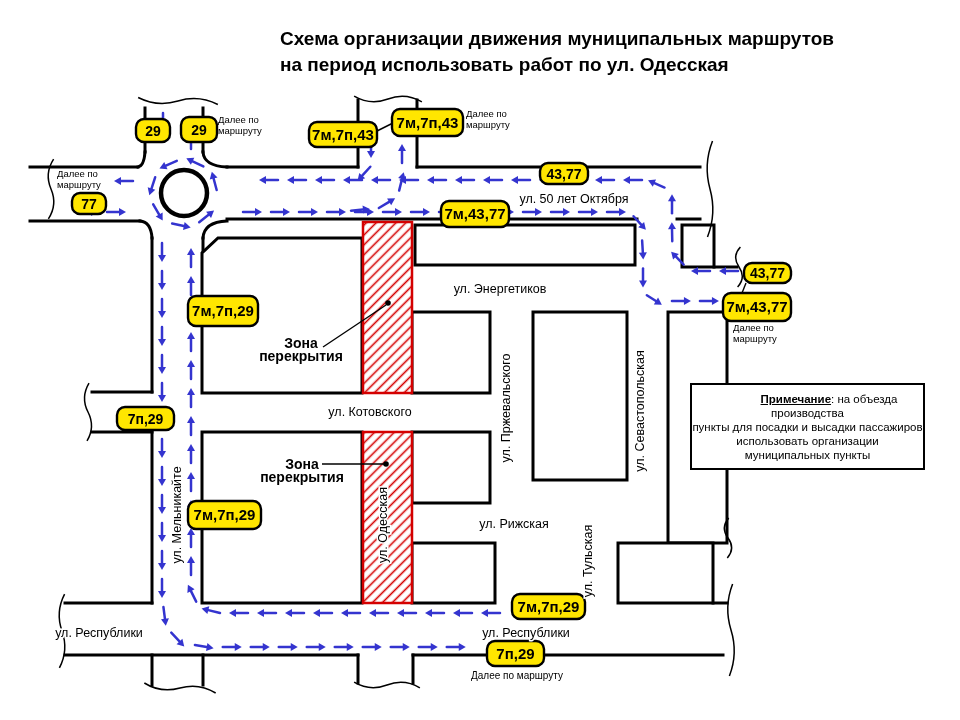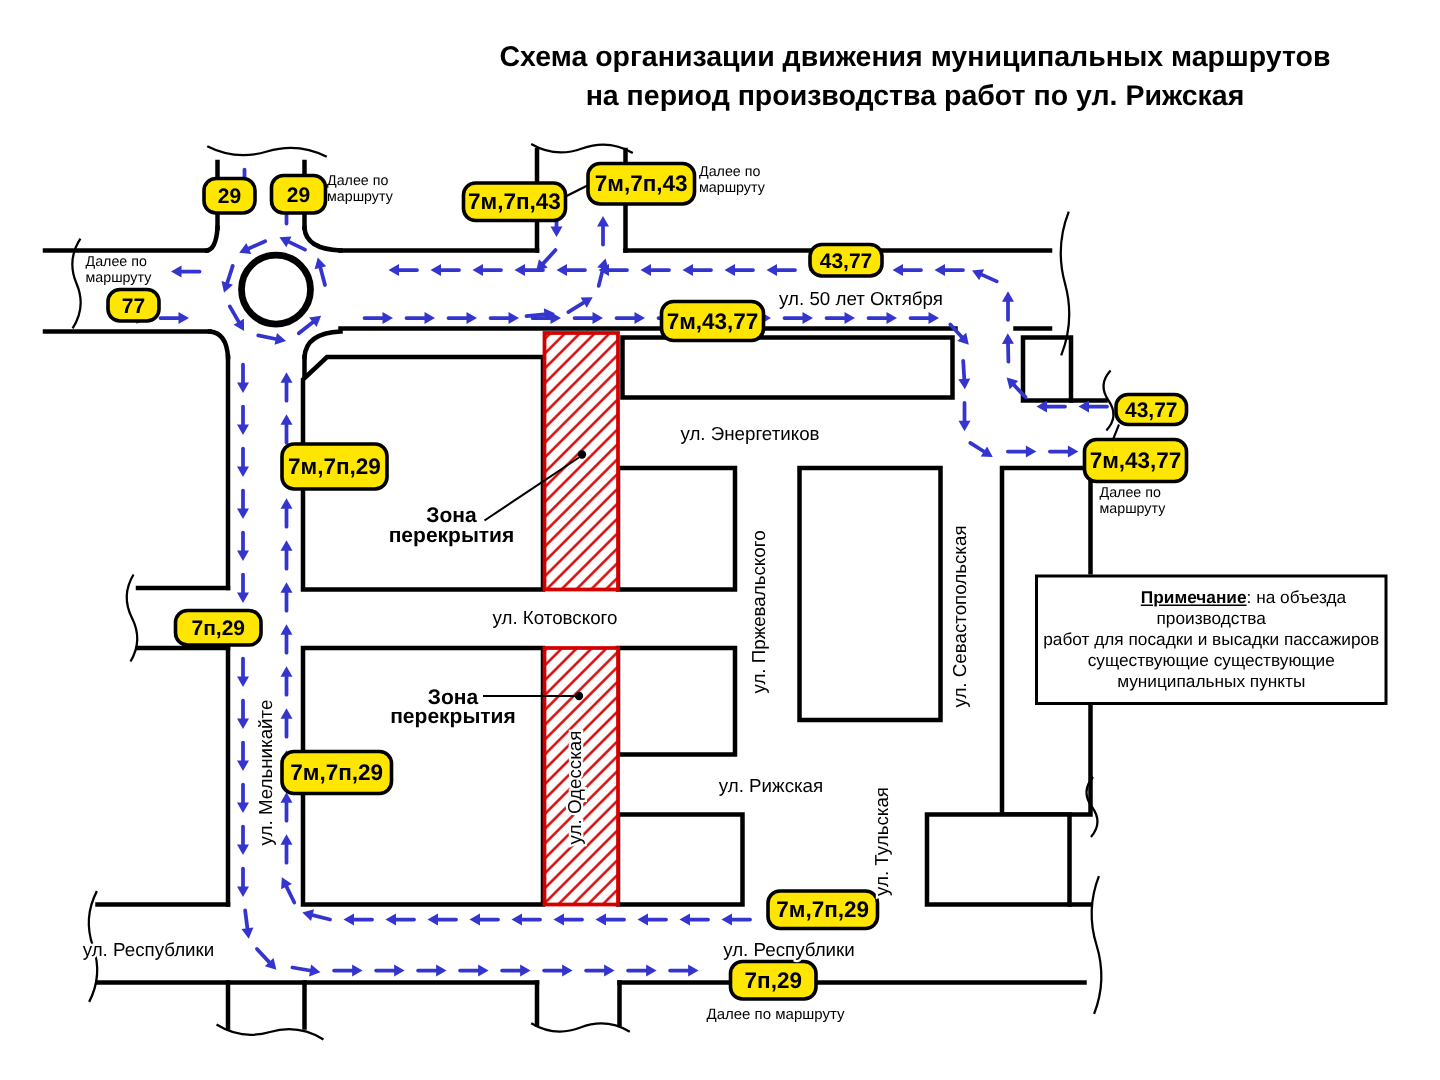--- a/index.html
+++ b/index.html
@@ -1,19 +1,19 @@
 <!DOCTYPE html>
 <html><head>
 <meta charset="utf-8">
 <style>
   html,body{margin:0;padding:0;background:#fff;}
   #stage{position:relative;width:960px;height:720px;background:#fff;overflow:hidden;
          font-family:"Liberation Sans",sans-serif;}
   #scheme{position:absolute;left:0;top:0;}
-  #title{position:absolute;left:280px;top:26px;width:660px;text-align:center;
+  #title{position:absolute;left:280px;top:26px;width:660px;
          font-size:19px;font-weight:bold;color:#000;line-height:26px;}
   #notebox{position:absolute;left:690px;top:383px;width:231px;height:83px;
            border:2px solid #000;background:#fff;display:flex;flex-direction:column;
            justify-content:center;text-align:center;font-size:11.5px;line-height:14px;color:#000;}
   #notebox .u{font-weight:bold;text-decoration:underline;padding-left:43px;}
   .road{stroke:#000;stroke-width:3;fill:none;stroke-linecap:square;}
   .bld{stroke:#000;stroke-width:3;fill:#fff;}
   .wave{stroke:#000;stroke-width:1.5;fill:none;}
   .zonerect{stroke-width:2.5;}
   .arrowline{stroke-width:2.5;fill:none;stroke-linecap:round;}
@@ -404,22 +404,22 @@
         <text x="517" y="679" class="dalee-c">Далее по маршруту</text>
         <text x="301" y="348" class="zonelabel">Зона</text>
         <text x="301" y="361" class="zonelabel">перекрытия</text>
         <text x="302" y="469" class="zonelabel">Зона</text>
         <text x="302" y="482" class="zonelabel">перекрытия</text>
       </g>
   </svg>
 
   <div id="title">
     <div>Схема организации движения муниципальных маршрутов</div>
-    <div>на период производства работ по ул. Рижская</div>
+    <div>на период использовать работ по ул. Одесская</div>
   </div>
 
   <div id="notebox">
     <div><span class="u">Примечание</span><span>: на объезда производства</span></div>
-    <div>работ для посадки и высадки пассажиров</div>
-    <div>существующие существующие</div>
+    <div>пункты для посадки и высадки пассажиров</div>
+    <div>использовать организации</div>
     <div>муниципальных пункты</div>
   </div>
 </div>
 
 </body></html>

